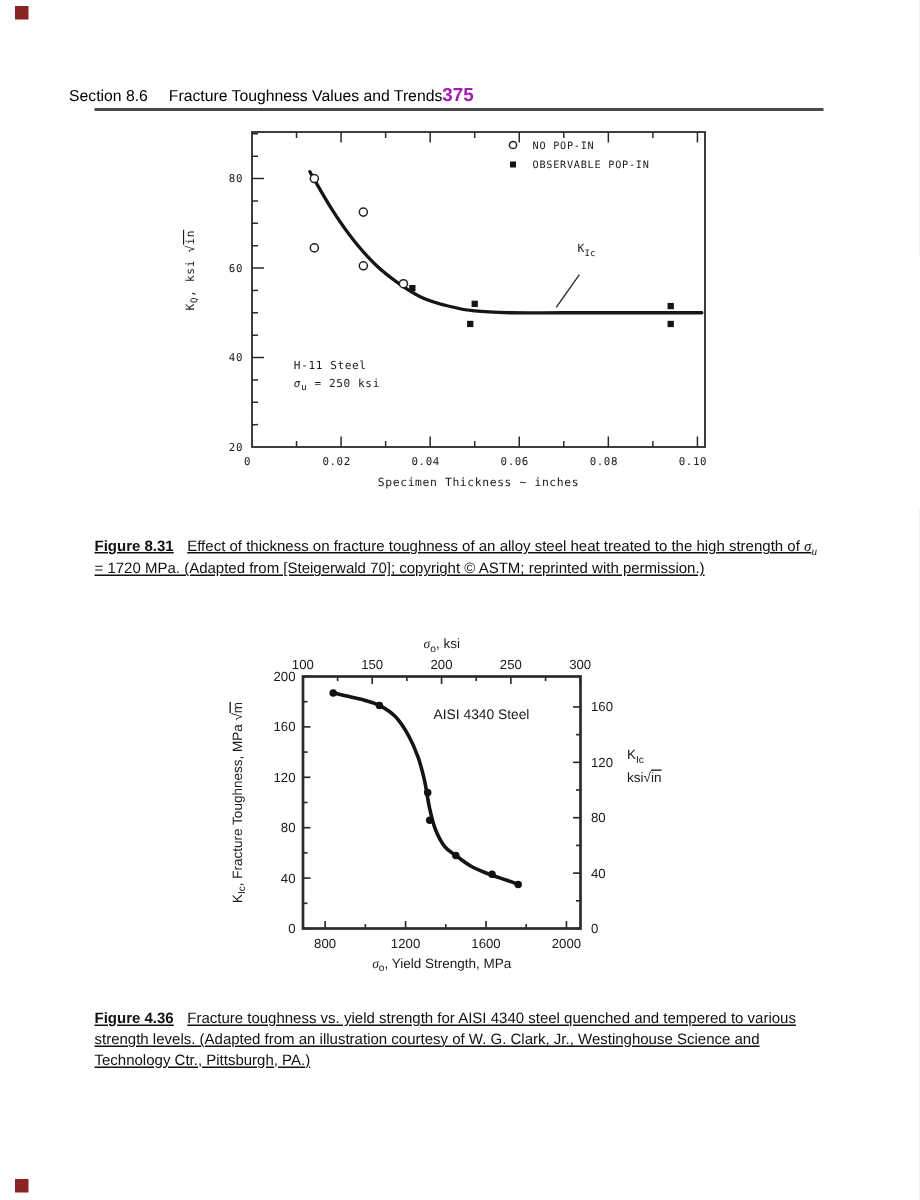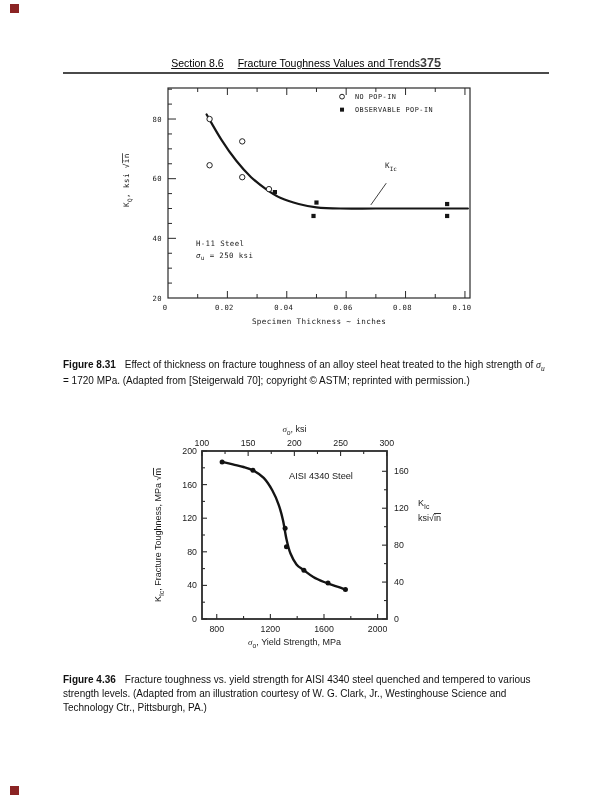--- a/index.html
+++ b/index.html
@@ -1,29 +1,29 @@
 <!DOCTYPE html>
 <html><head>
 <meta charset="utf-8">
 <style>
   html,body{margin:0;padding:0;background:#e8e8e8;}
   .page{position:relative;width:613px;height:800px;background:#ffffff;overflow:hidden;
         font-family:"Liberation Sans",sans-serif;color:#111;}
   .corner-mark{position:absolute;width:9px;height:9px;background:#8b2424;}
   .corner-mark.top{left:10px;top:4px;}
   .corner-mark.bottom{left:10px;top:786px;}
-  .hdr{position:absolute;left:63px;top:56px;width:486px;display:flex;justify-content:center;align-items:baseline;text-decoration:underline;}
+  .hdr{position:absolute;left:46px;top:56px;width:486px;display:flex;justify-content:flex-start;align-items:baseline;}
   .hdr-left{font-size:10.5px;color:#000;}
   .hdr-left .sec{margin-right:14px;}
-  .hdr-page{font-weight:bold;font-size:12.5px;color:#404040;}
+  .hdr-page{font-weight:bold;font-size:12.5px;color:#a21caf;}
   .hdr-rule{position:absolute;left:63px;top:72px;width:486px;height:2px;background:#4a4a4a;}
   .chart{position:absolute;}
   #fig831{left:105px;top:82px;}
   #fig832{left:140px;top:418px;}
-  .caption{position:absolute;left:63px;width:489px;font-size:10px;line-height:1.38;color:#111;}
+  .caption{position:absolute;left:63px;width:489px;font-size:10px;line-height:1.38;color:#111;text-decoration:underline;}
   #cap831{top:348px;}
   #cap832{top:663px;}
   .figlabel{font-weight:bold;margin-right:9px;}
   .caption sub, .caption i{font-style:italic;font-family:"Liberation Serif",serif;}
   .caption sub{font-size:7.5px;}
   svg text{fill:#1a1a1a;}
 </style>
 </head>
 <body>
 

